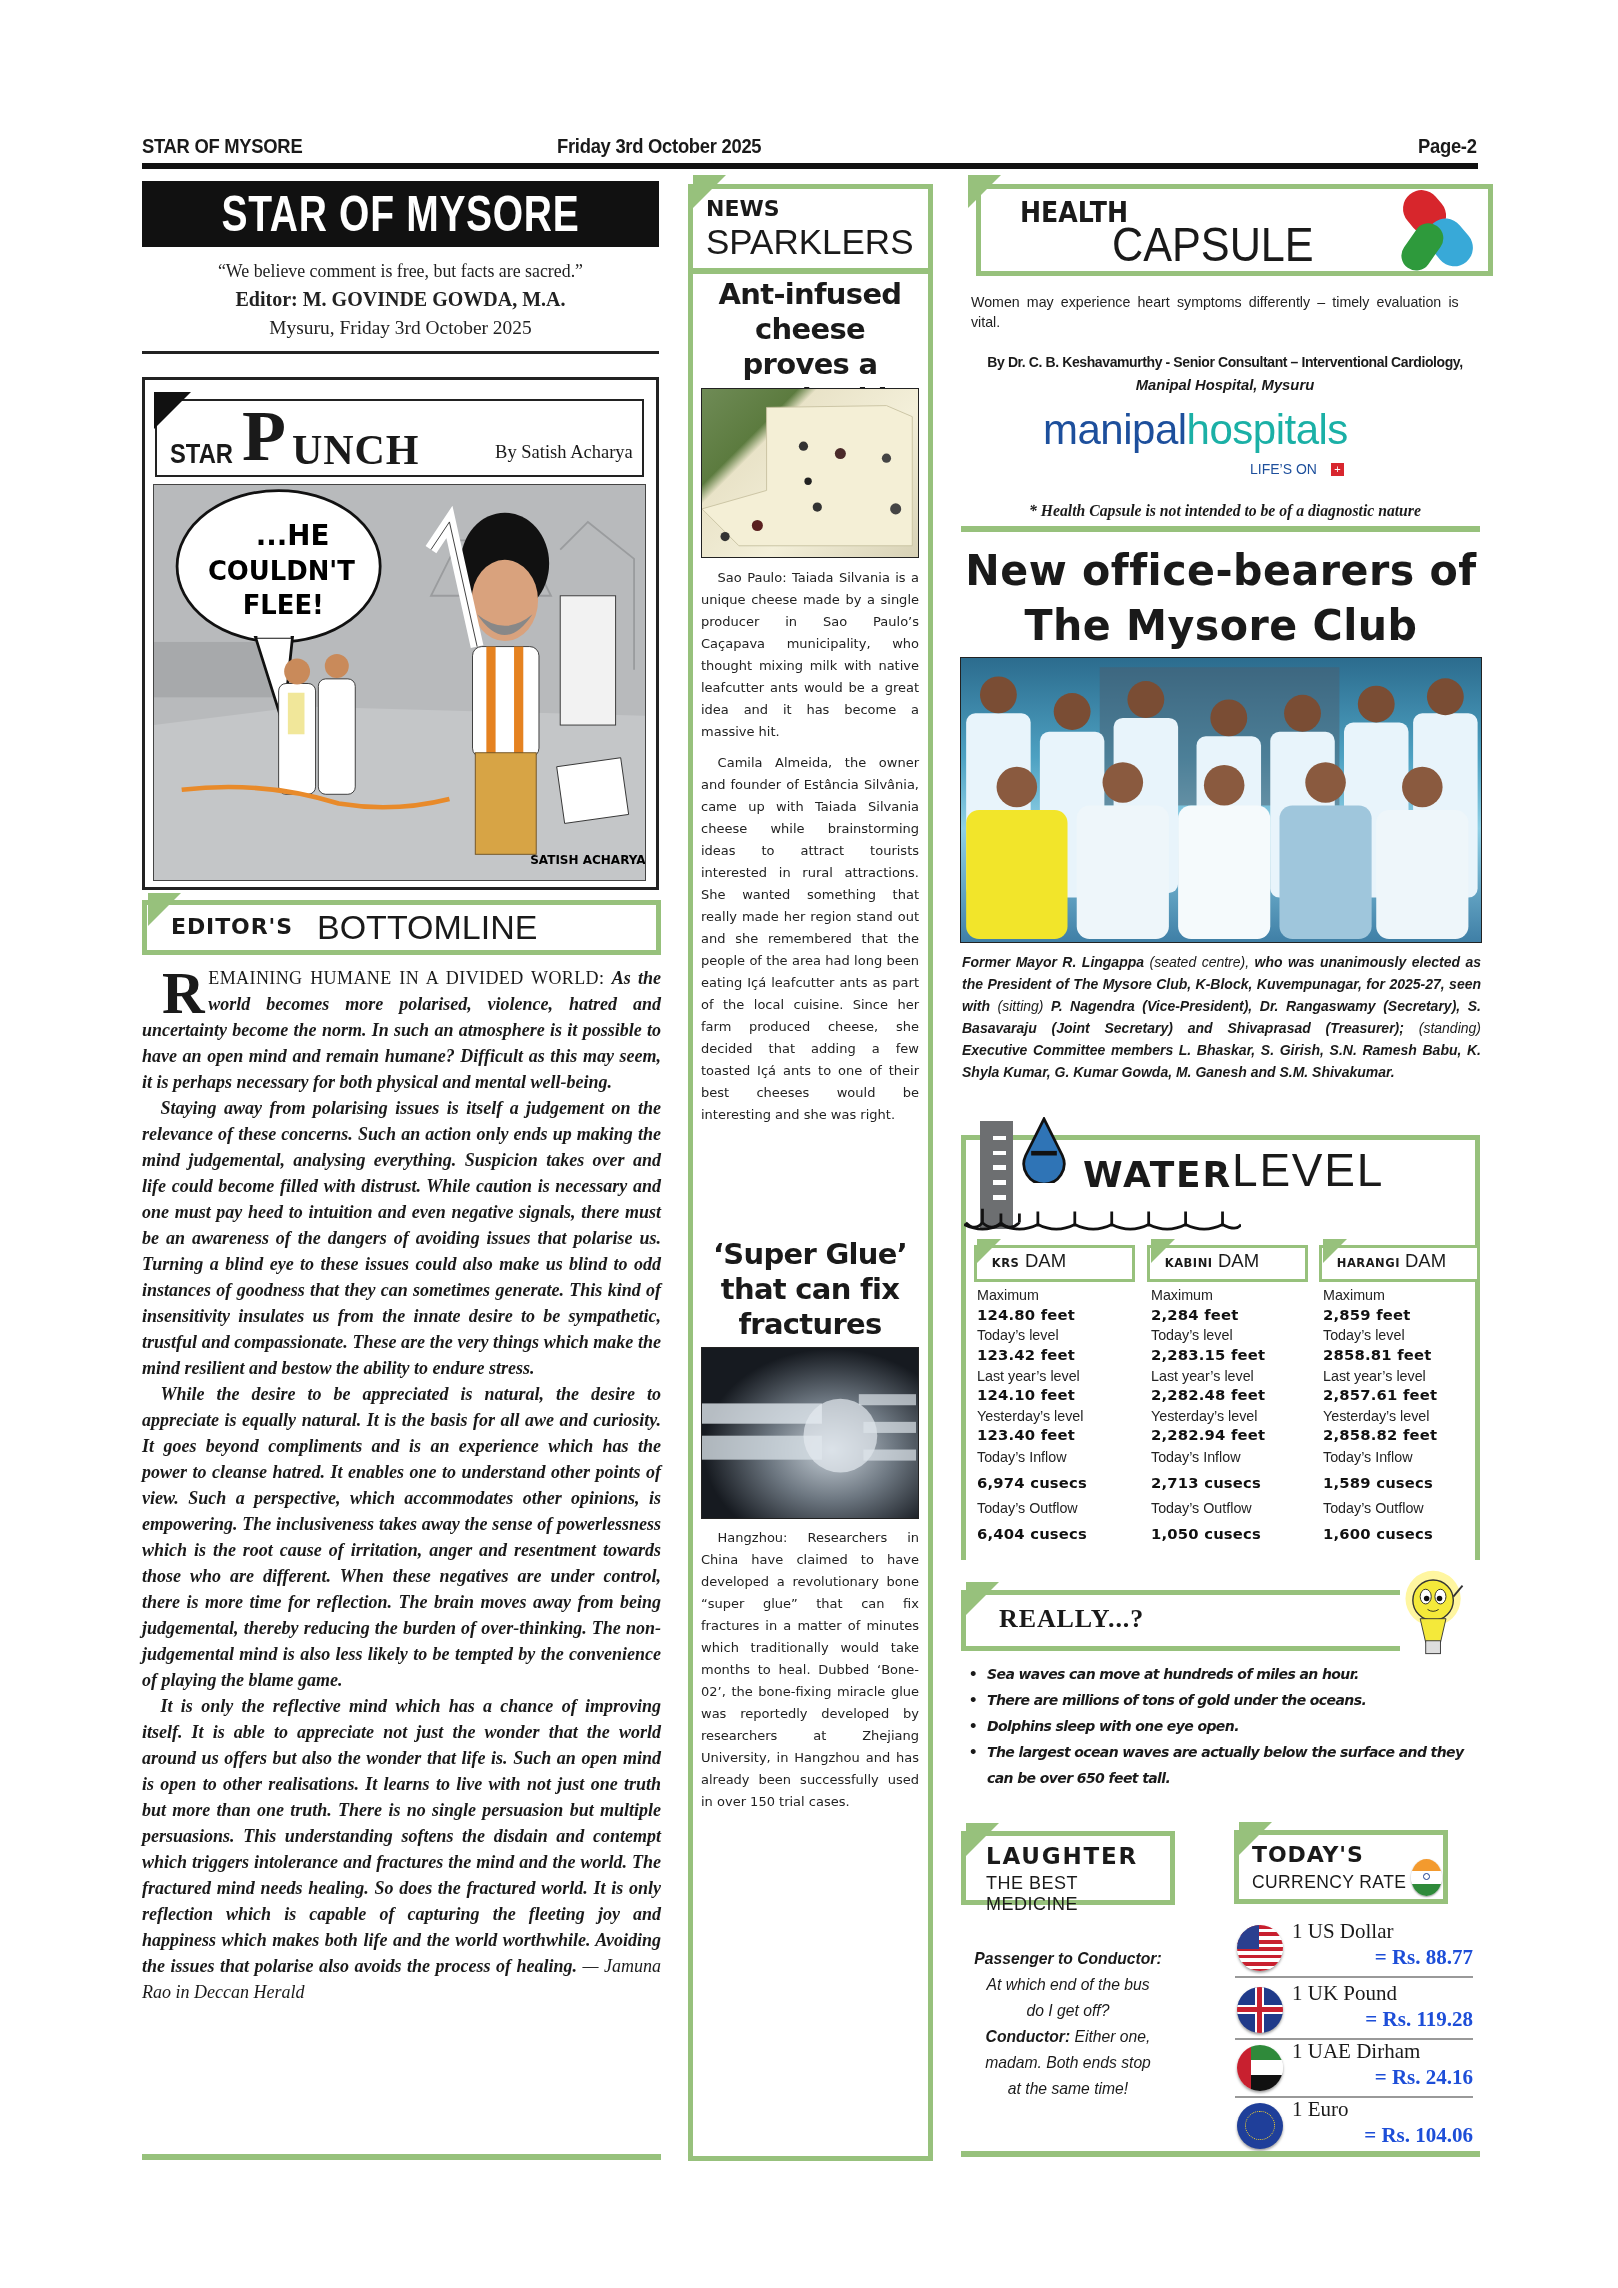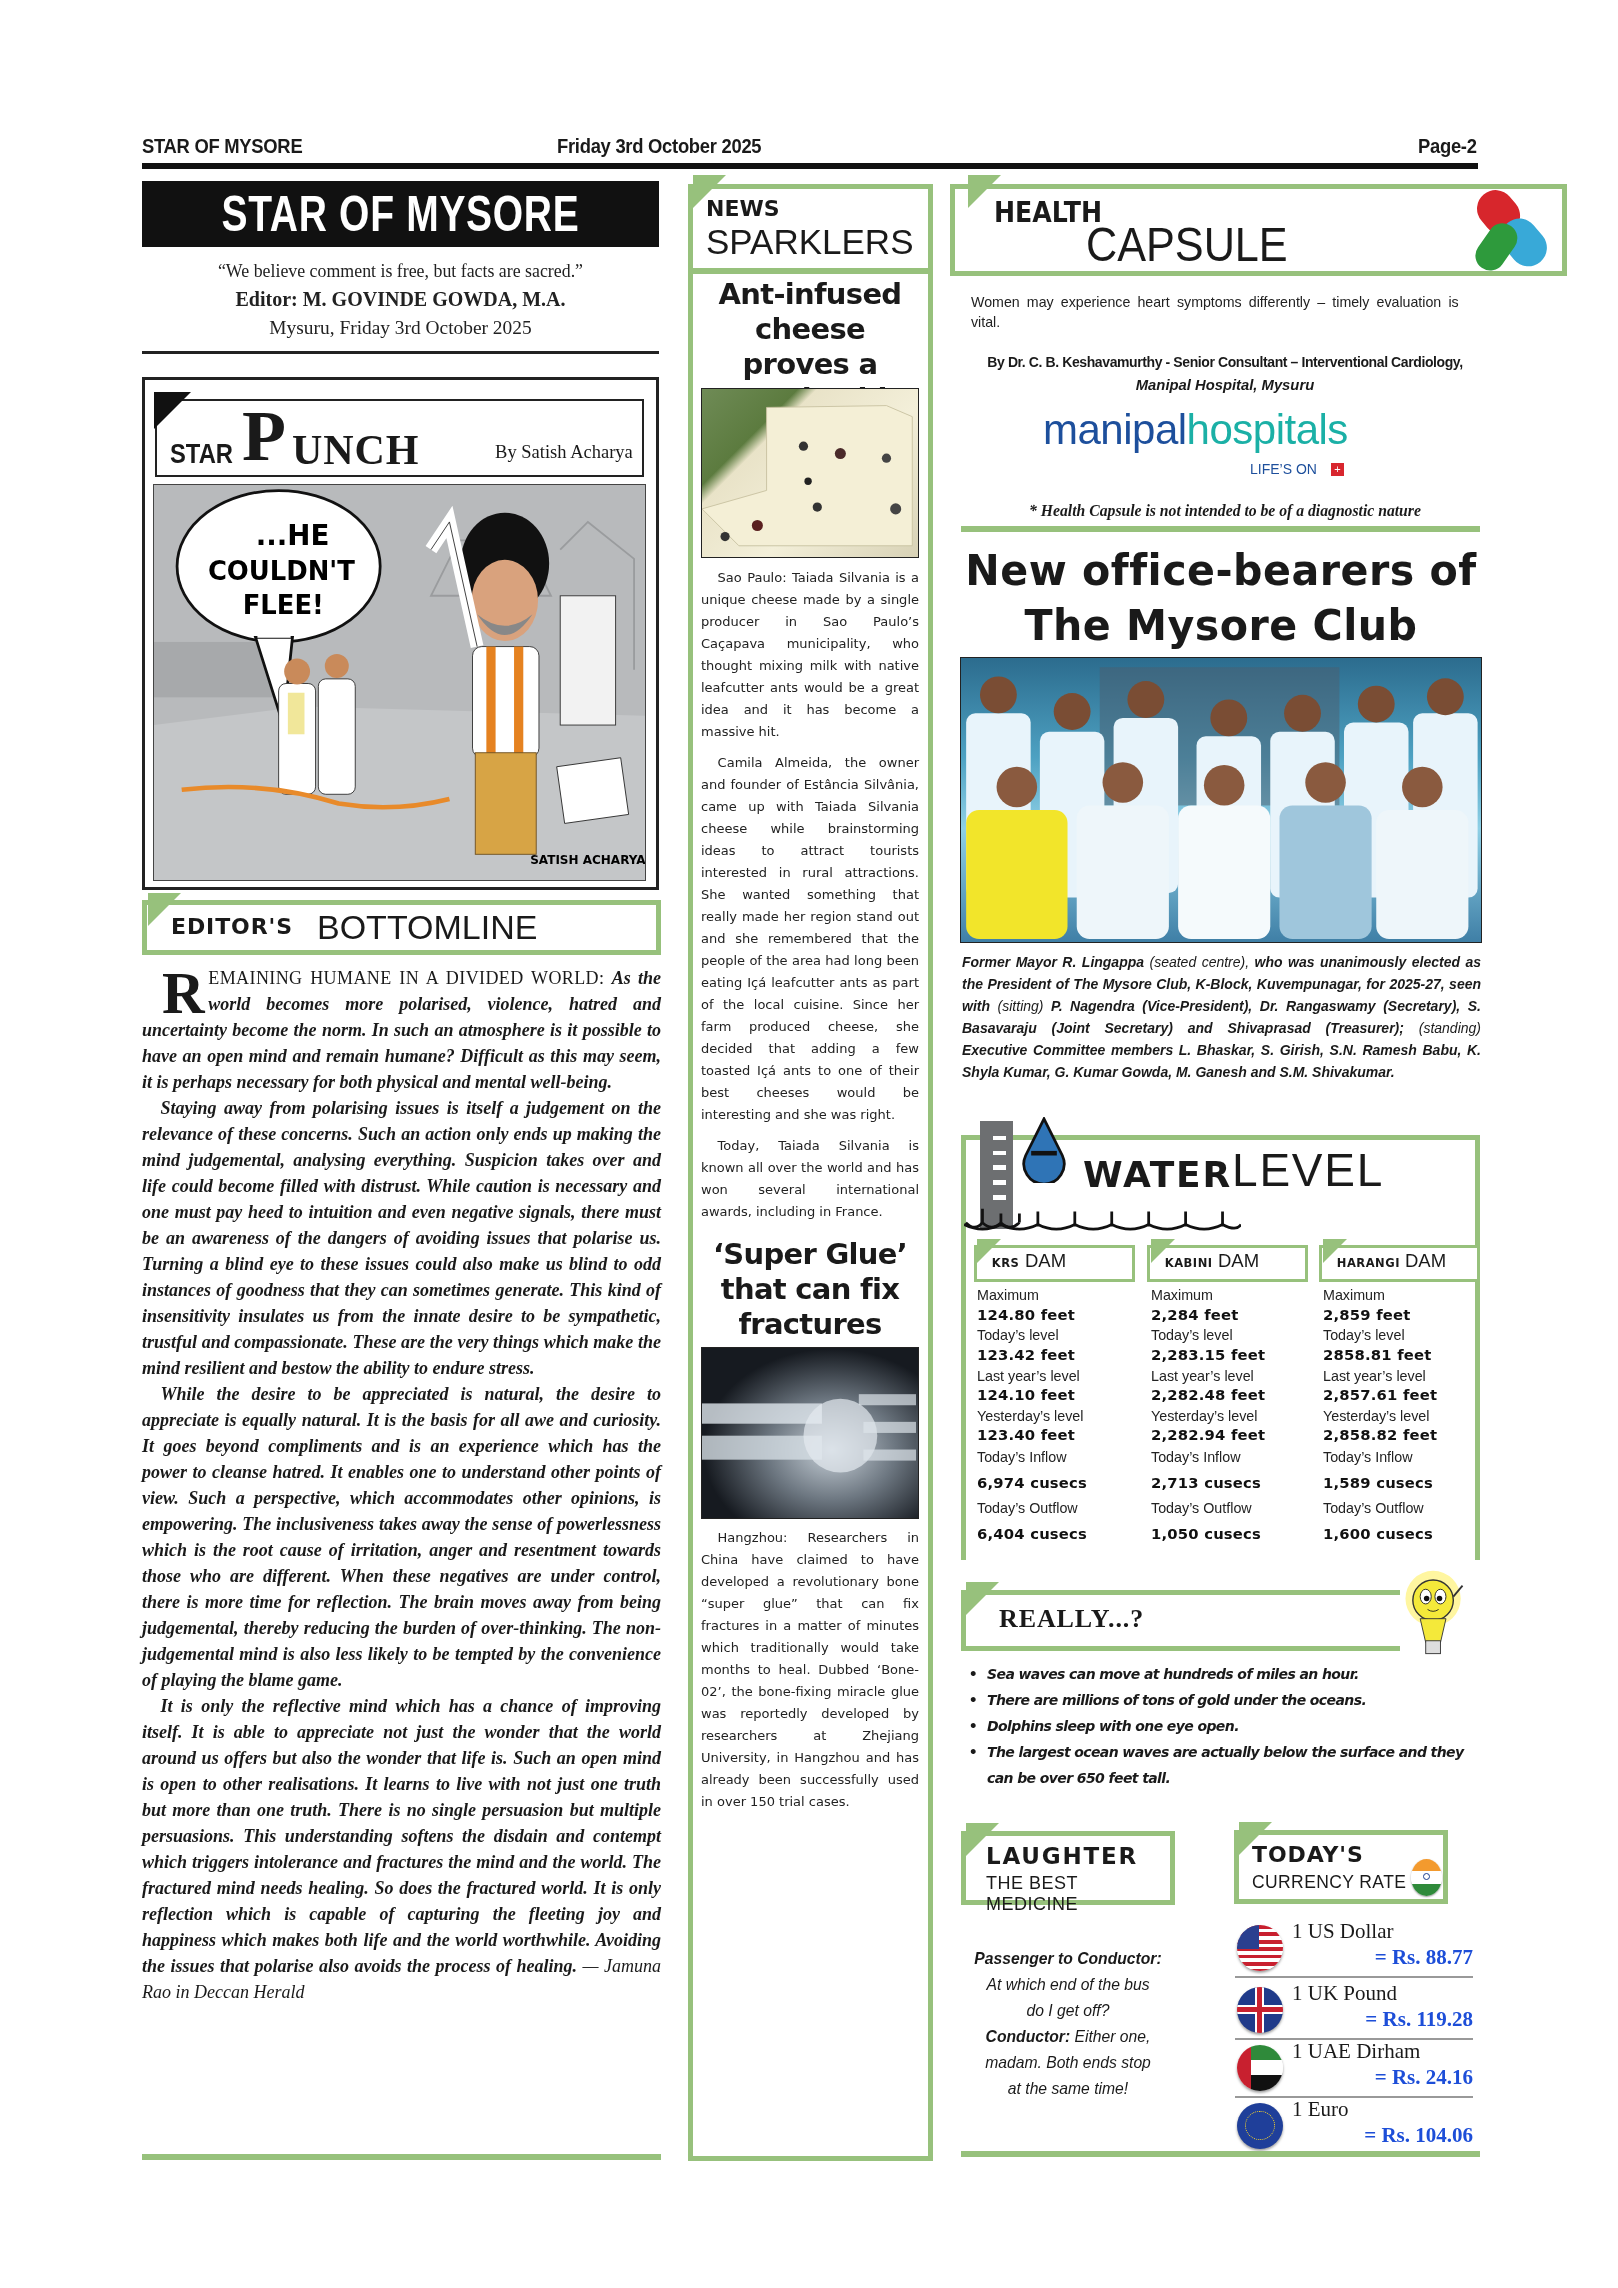--- a/index.html
+++ b/index.html
@@ -129,39 +129,38 @@
       <circle cx="125" cy="128" r="5" fill="#333"></circle>
       <circle cx="210" cy="130" r="6" fill="#444"></circle>
       <circle cx="200" cy="75" r="5" fill="#444"></circle>
       <circle cx="60" cy="148" r="6" fill="#5a2020"></circle>
       <circle cx="25" cy="160" r="5" fill="#333"></circle>
   </svg>
 </div>
 <div class="abs news-body" style="left:701px;top:567px;width:218px;">
   <p>Sao Paulo: Taiada Silvania is a unique cheese made by a single producer in Sao Paulo’s Caçapava municipality, who thought mixing milk with native leafcutter ants would be a great idea and it has become a massive hit.</p>
   <p>Camila Almeida, the owner and founder of Estância Silvânia, came up with Taiada Silvania cheese while brainstorming ideas to attract tourists interested in rural attractions. She wanted something that really made her region stand out and she remembered that the people of the area had long been eating Içá leafcutter ants as part of the local cuisine. Since her farm produced cheese, she decided that adding a few toasted Içá ants to one of their best cheeses would be interesting and she was right.</p>
-  <p>Today, Taiada Silvania is known all over the world and has won several international awards, including in France.</p>
 </div>
 
 <div class="abs news-head" style="left:701px;top:1237px;width:218px;">‘Super Glue’ that can fix fractures</div>
 <div class="abs" style="left:701px;top:1347px;width:218px;height:172px;background:radial-gradient(ellipse at 60% 60%,#c7d0d8 0%,#6c7680 35%,#161a20 70%);border:1.8px solid #222;">
   <svg width="214" height="168" viewBox="0 0 232 182">
     <rect x="0" y="60" width="130" height="22" fill="#dfe6ec" opacity="0.8"></rect>
     <rect x="0" y="95" width="130" height="26" fill="#d5dde4" opacity="0.8"></rect>
     <ellipse cx="150" cy="95" rx="40" ry="40" fill="#e4eaf0" opacity="0.7"></ellipse>
     <rect x="170" y="50" width="62" height="12" fill="#dde4ea" opacity="0.7"></rect>
     <rect x="175" y="80" width="57" height="12" fill="#dde4ea" opacity="0.7"></rect>
     <rect x="175" y="110" width="57" height="12" fill="#dde4ea" opacity="0.7"></rect>
   </svg>
 </div>
 <div class="abs news-body" style="left:701px;top:1527px;width:218px;">
   <p>Hangzhou: Researchers in China have claimed to have developed a revolutionary bone “super glue” that can fix fractures in a matter of minutes which traditionally would take months to heal. Dubbed ‘Bone-02’, the bone-fixing miracle glue was reportedly developed by researchers at Zhejiang University, in Hangzhou and has already been successfully used in over 150 trial cases.</p>
 </div>
 
-<div class="gbox" style="left:950px;top:184px;width:617px;height:92px;text-decoration:underline;">
+<div class="gbox" style="left:976px;top:184px;width:517px;height:92px;text-decoration:underline;">
   <div class="abs" style="left:39px;top:7.4px;font-family:'DejaVu Sans',sans-serif;font-weight:bold;font-size:28px;transform:scaleX(0.9);transform-origin:left;">HEALTH</div>
   <div class="abs" style="left:131px;top:31px;font-size:48px;line-height:50px;transform:scaleX(0.9);transform-origin:left;">CAPSULE</div>
   <svg class="abs" style="right:-5.5px;top:-13px;" width="102" height="102" viewBox="0 0 110 110">
     <g transform="rotate(-40 55 55)">
         <rect x="30" y="5" width="40" height="50" rx="20" fill="#d7262c"></rect>
         <rect x="30" y="45" width="40" height="55" rx="20" fill="#38a9d8"></rect>
       </g>
     <g transform="rotate(35 35 75)">
         <rect x="18" y="50" width="32" height="55" rx="16" fill="#2e9a3c"></rect>
       </g>

